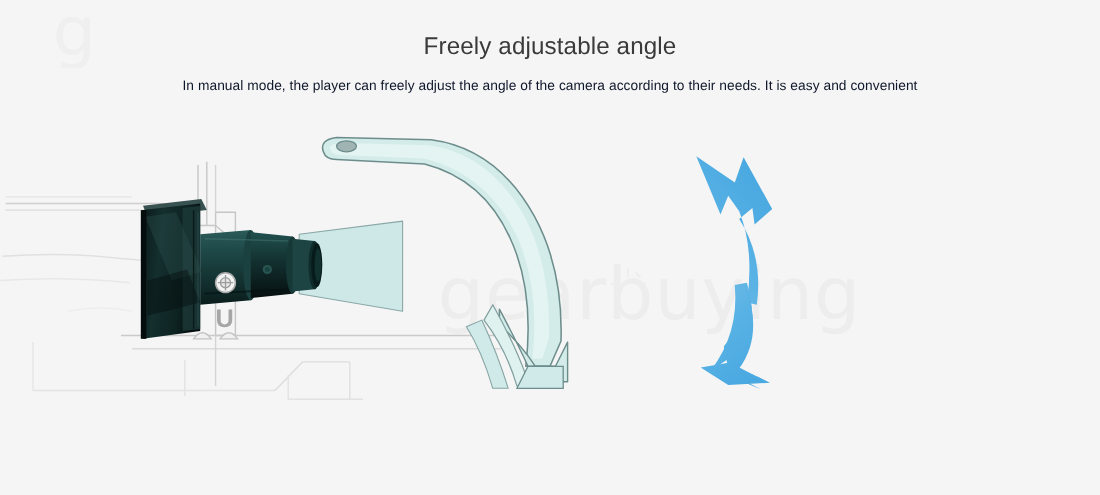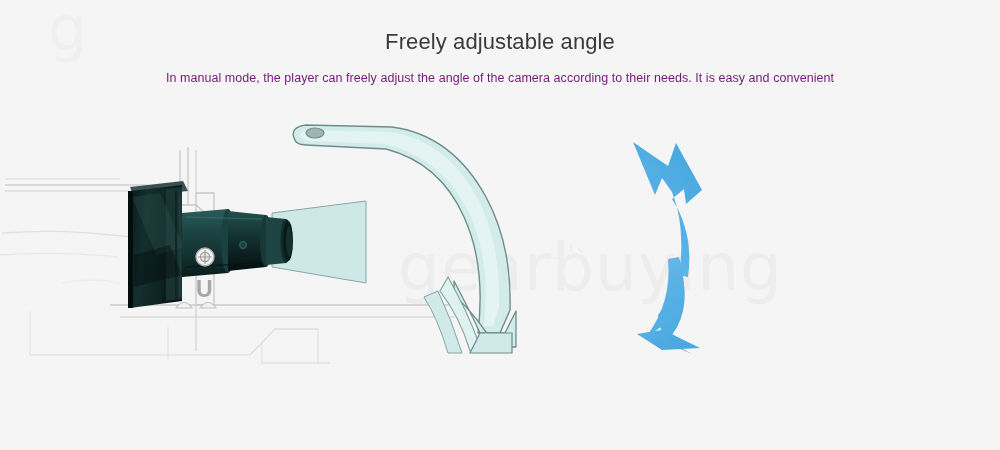--- a/index.html
+++ b/index.html
@@ -35,21 +35,21 @@
     line-height: 28px;
   }
   .subhead {
     position: absolute;
     left: 0;
     top: 69px;
     width: 1000px;
     text-align: center;
     font-size: 12.5px;
     font-weight: 400;
-    color: #701a75;
+    color: #0f172a;
     line-height: 18px;
     letter-spacing: 0.05px;
   }
 
   
   .stage {
     position: absolute;
     left: 0;
     top: 105px;
     width: 1000px;

